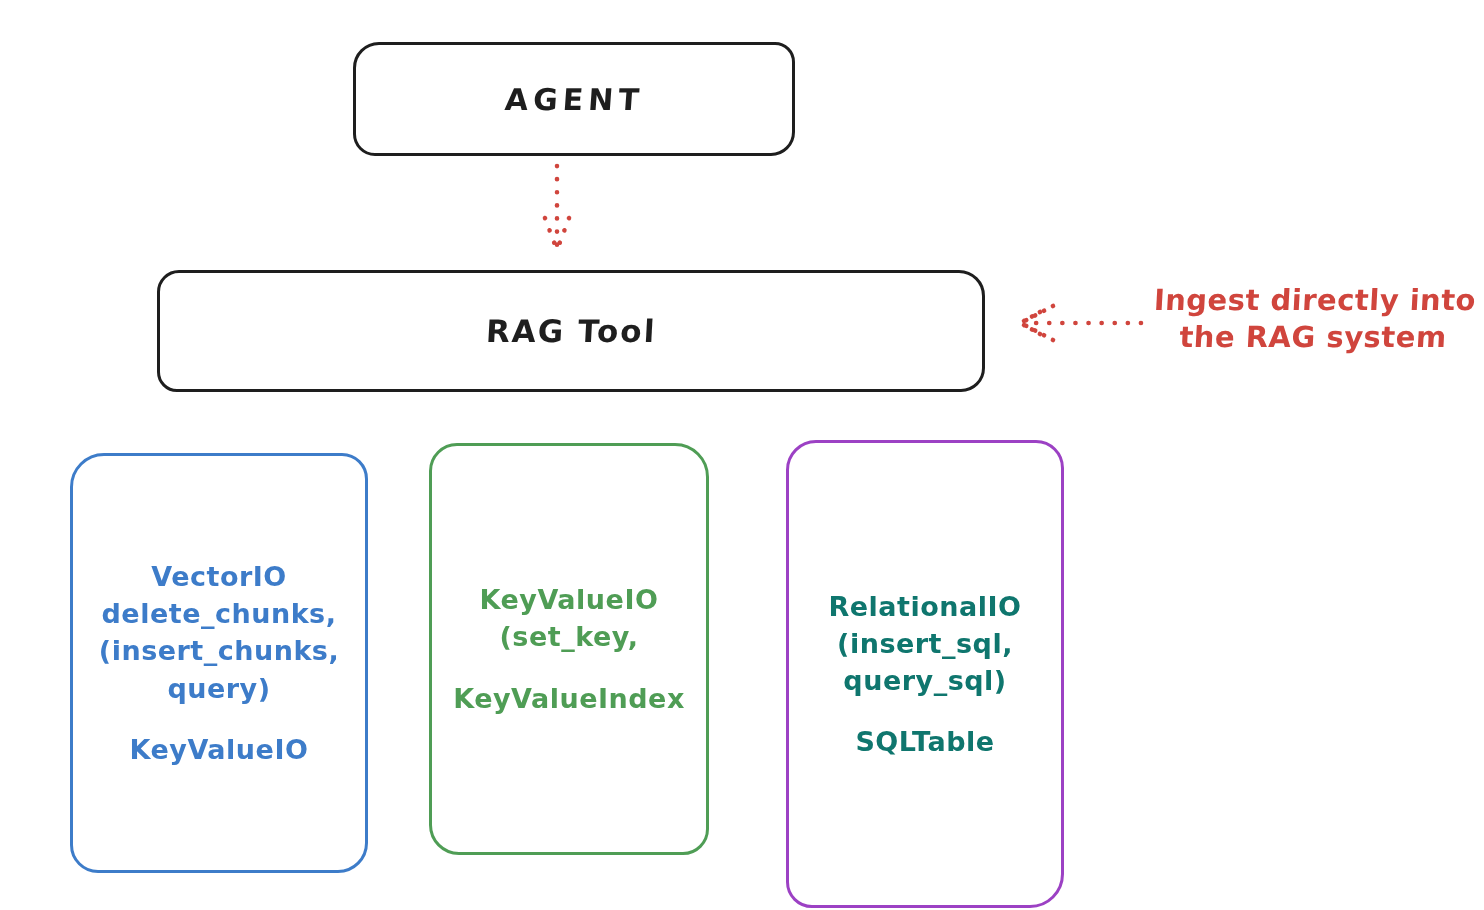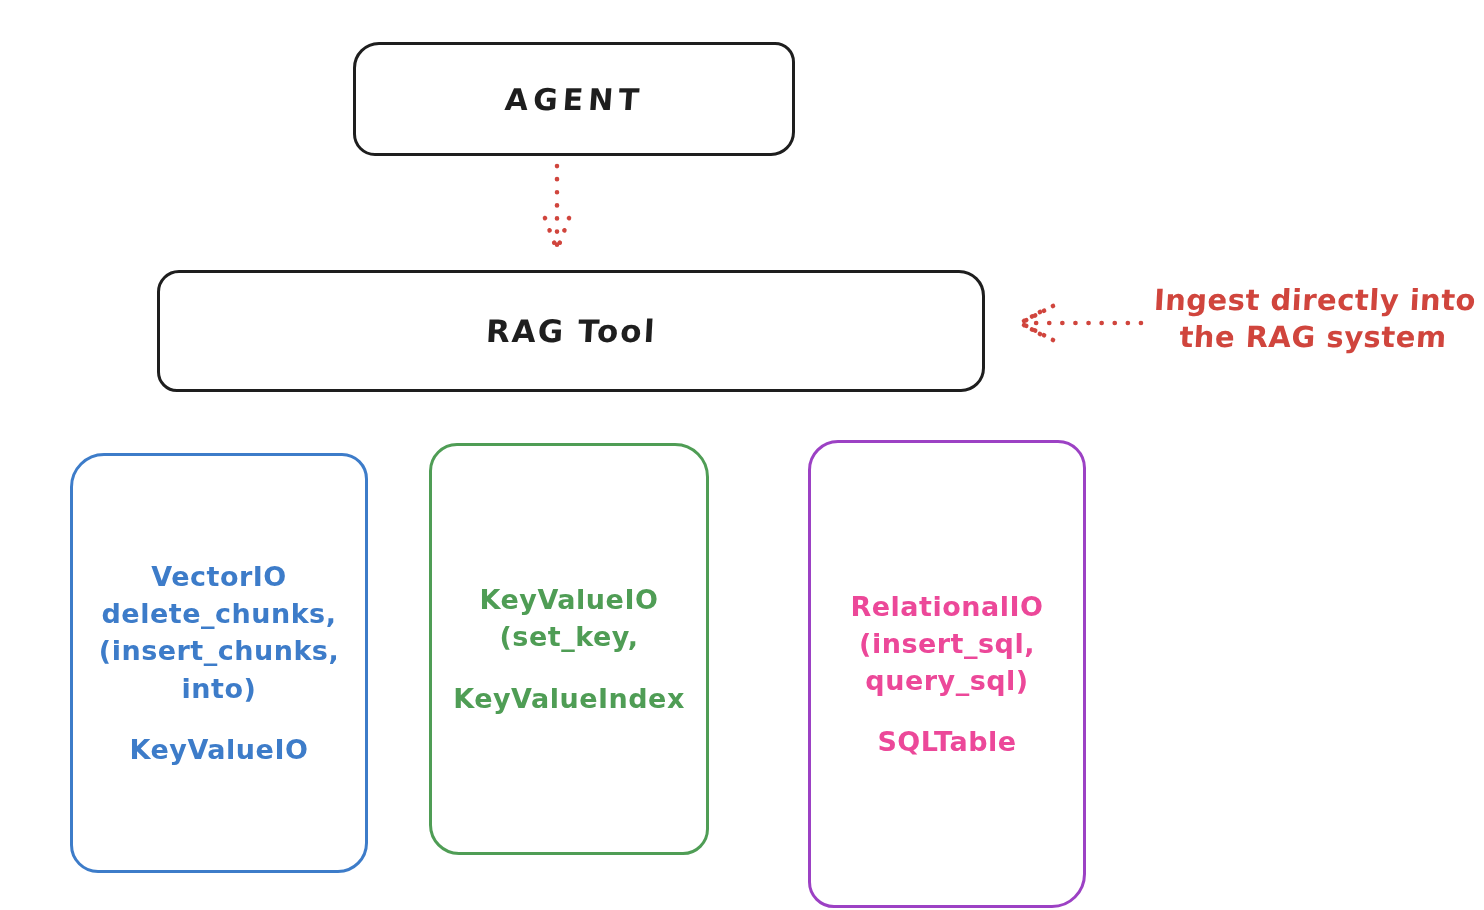--- a/index.html
+++ b/index.html
@@ -69,22 +69,22 @@
     left: 70px; top: 453px; width: 298px; height: 420px;
     border-color: #3d7cc9; color: #3d7cc9;
     border-radius: 34px 26px 30px 28px;
   }
   .io-green {
     left: 429px; top: 443px; width: 280px; height: 412px;
     border-color: #4f9d55; color: #4f9d55;
     border-radius: 28px 34px 26px 30px;
   }
   .io-purple {
-    left: 808px; top: 440px; width: 278px; height: 468px;
-    border-color: #9c41c4; color: #ec4899;
+    left: 786px; top: 440px; width: 278px; height: 468px;
+    border-color: #9c41c4; color: #0f766e;
     border-radius: 30px 28px 34px 26px;
   }
   
   .arrow-svg { position: absolute; }
   .arrow-down { left: 542px; top: 162px; }
   .arrow-left { left: 1013px; top: 300px; }
   .annotation {
     position: absolute;
     left: 1148px; top: 282px;
     width: 332px;
@@ -130,21 +130,21 @@
 
   <div class="annotation">
     <div>Ingest directly into</div>
     <div>the RAG system</div>
   </div>
 
   <div class="io-box io-blue">
     <div>VectorIO</div>
     <div>delete_chunks,</div>
     <div>(insert_chunks,</div>
-    <div>into)</div>
+    <div>query)</div>
     <div class="index-label">KeyValueIO</div>
   </div>
 
   <div class="io-box io-green">
     <div>KeyValueIO</div>
     <div>(set_key,</div>
     <div class="index-label">KeyValueIndex</div>
   </div>
 
   <div class="io-box io-purple">

